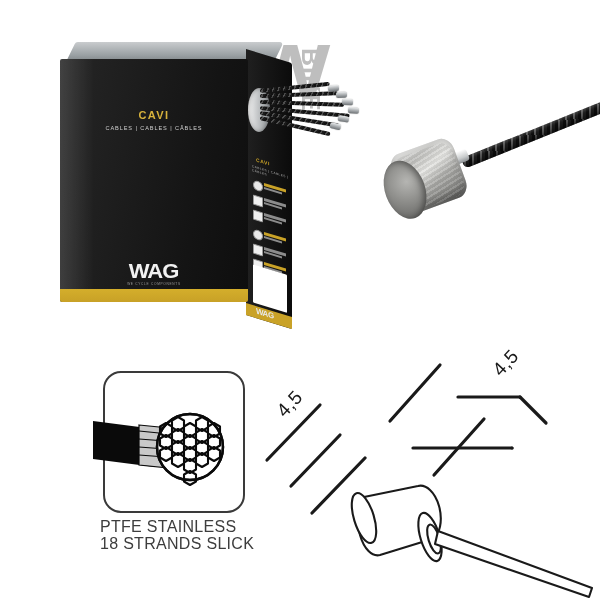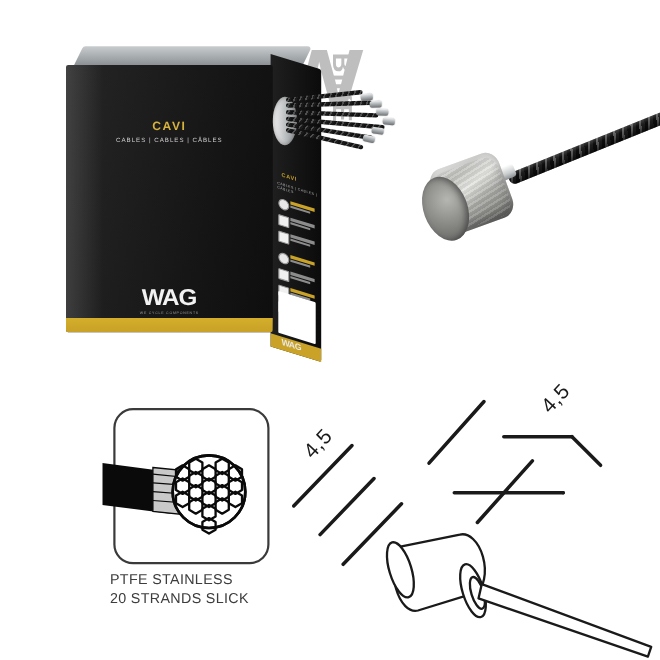--- a/index.html
+++ b/index.html
@@ -131,21 +131,21 @@
   }
 
   
   .card{
     position:absolute;left:103px;top:371px;width:138px;height:138px;
     border:2px solid #3a3a3a;border-radius:18px;background:#fff;
   }
   .card svg{position:absolute;left:-12px;top:8px;}
   .caption{
     position:absolute;left:100px;top:519px;width:240px;
-    color:#3d3d3d;font-size:13px;line-height:16.5px;letter-spacing:.3px;
+    color:#3d3d3d;font-size:16px;line-height:16.5px;letter-spacing:.3px;
   }
 
   
   .tech{position:absolute;left:262px;top:345px;width:338px;height:255px;}
   .dim{
     position:absolute;color:#1a1a1a;font-size:19px;letter-spacing:.5px;
     font-family:"Liberation Sans", sans-serif;
   }
   .dim.left{left:276px;top:393px;transform:rotate(-47deg);}
   .dim.right{left:492px;top:352px;transform:rotate(-47deg);}
@@ -271,21 +271,21 @@
         <polygon points="85,36 91,39.5 91,46.5 85,50 79,46.5 79,39.5"></polygon>
         <polygon points="109,36 115,39.5 115,46.5 109,50 103,46.5 103,39.5"></polygon>
         <polygon points="97,90 103,93.5 103,100.5 97,104 91,100.5 91,93.5"></polygon>
       </g>
       <circle cx="97" cy="66" r="33" fill="none" stroke="#0a0a0a" stroke-width="2.4"></circle>
     </svg>
   </div>
 
   <div class="caption">
     <div>PTFE STAINLESS</div>
-    <div>20 STRANDS SLICK</div>
+    <div>18 STRANDS SLICK</div>
   </div>
 
   <div class="tech">
     <svg width="338" height="255" viewBox="0 0 338 255">
       <g stroke="#1a1a1a" fill="none" stroke-width="3.2" stroke-linecap="round">
 
         <line x1="5" y1="115" x2="58" y2="60"></line>
         <line x1="50" y1="168" x2="103" y2="113"></line>
         <line x1="29" y1="141" x2="78" y2="90"></line>
 

